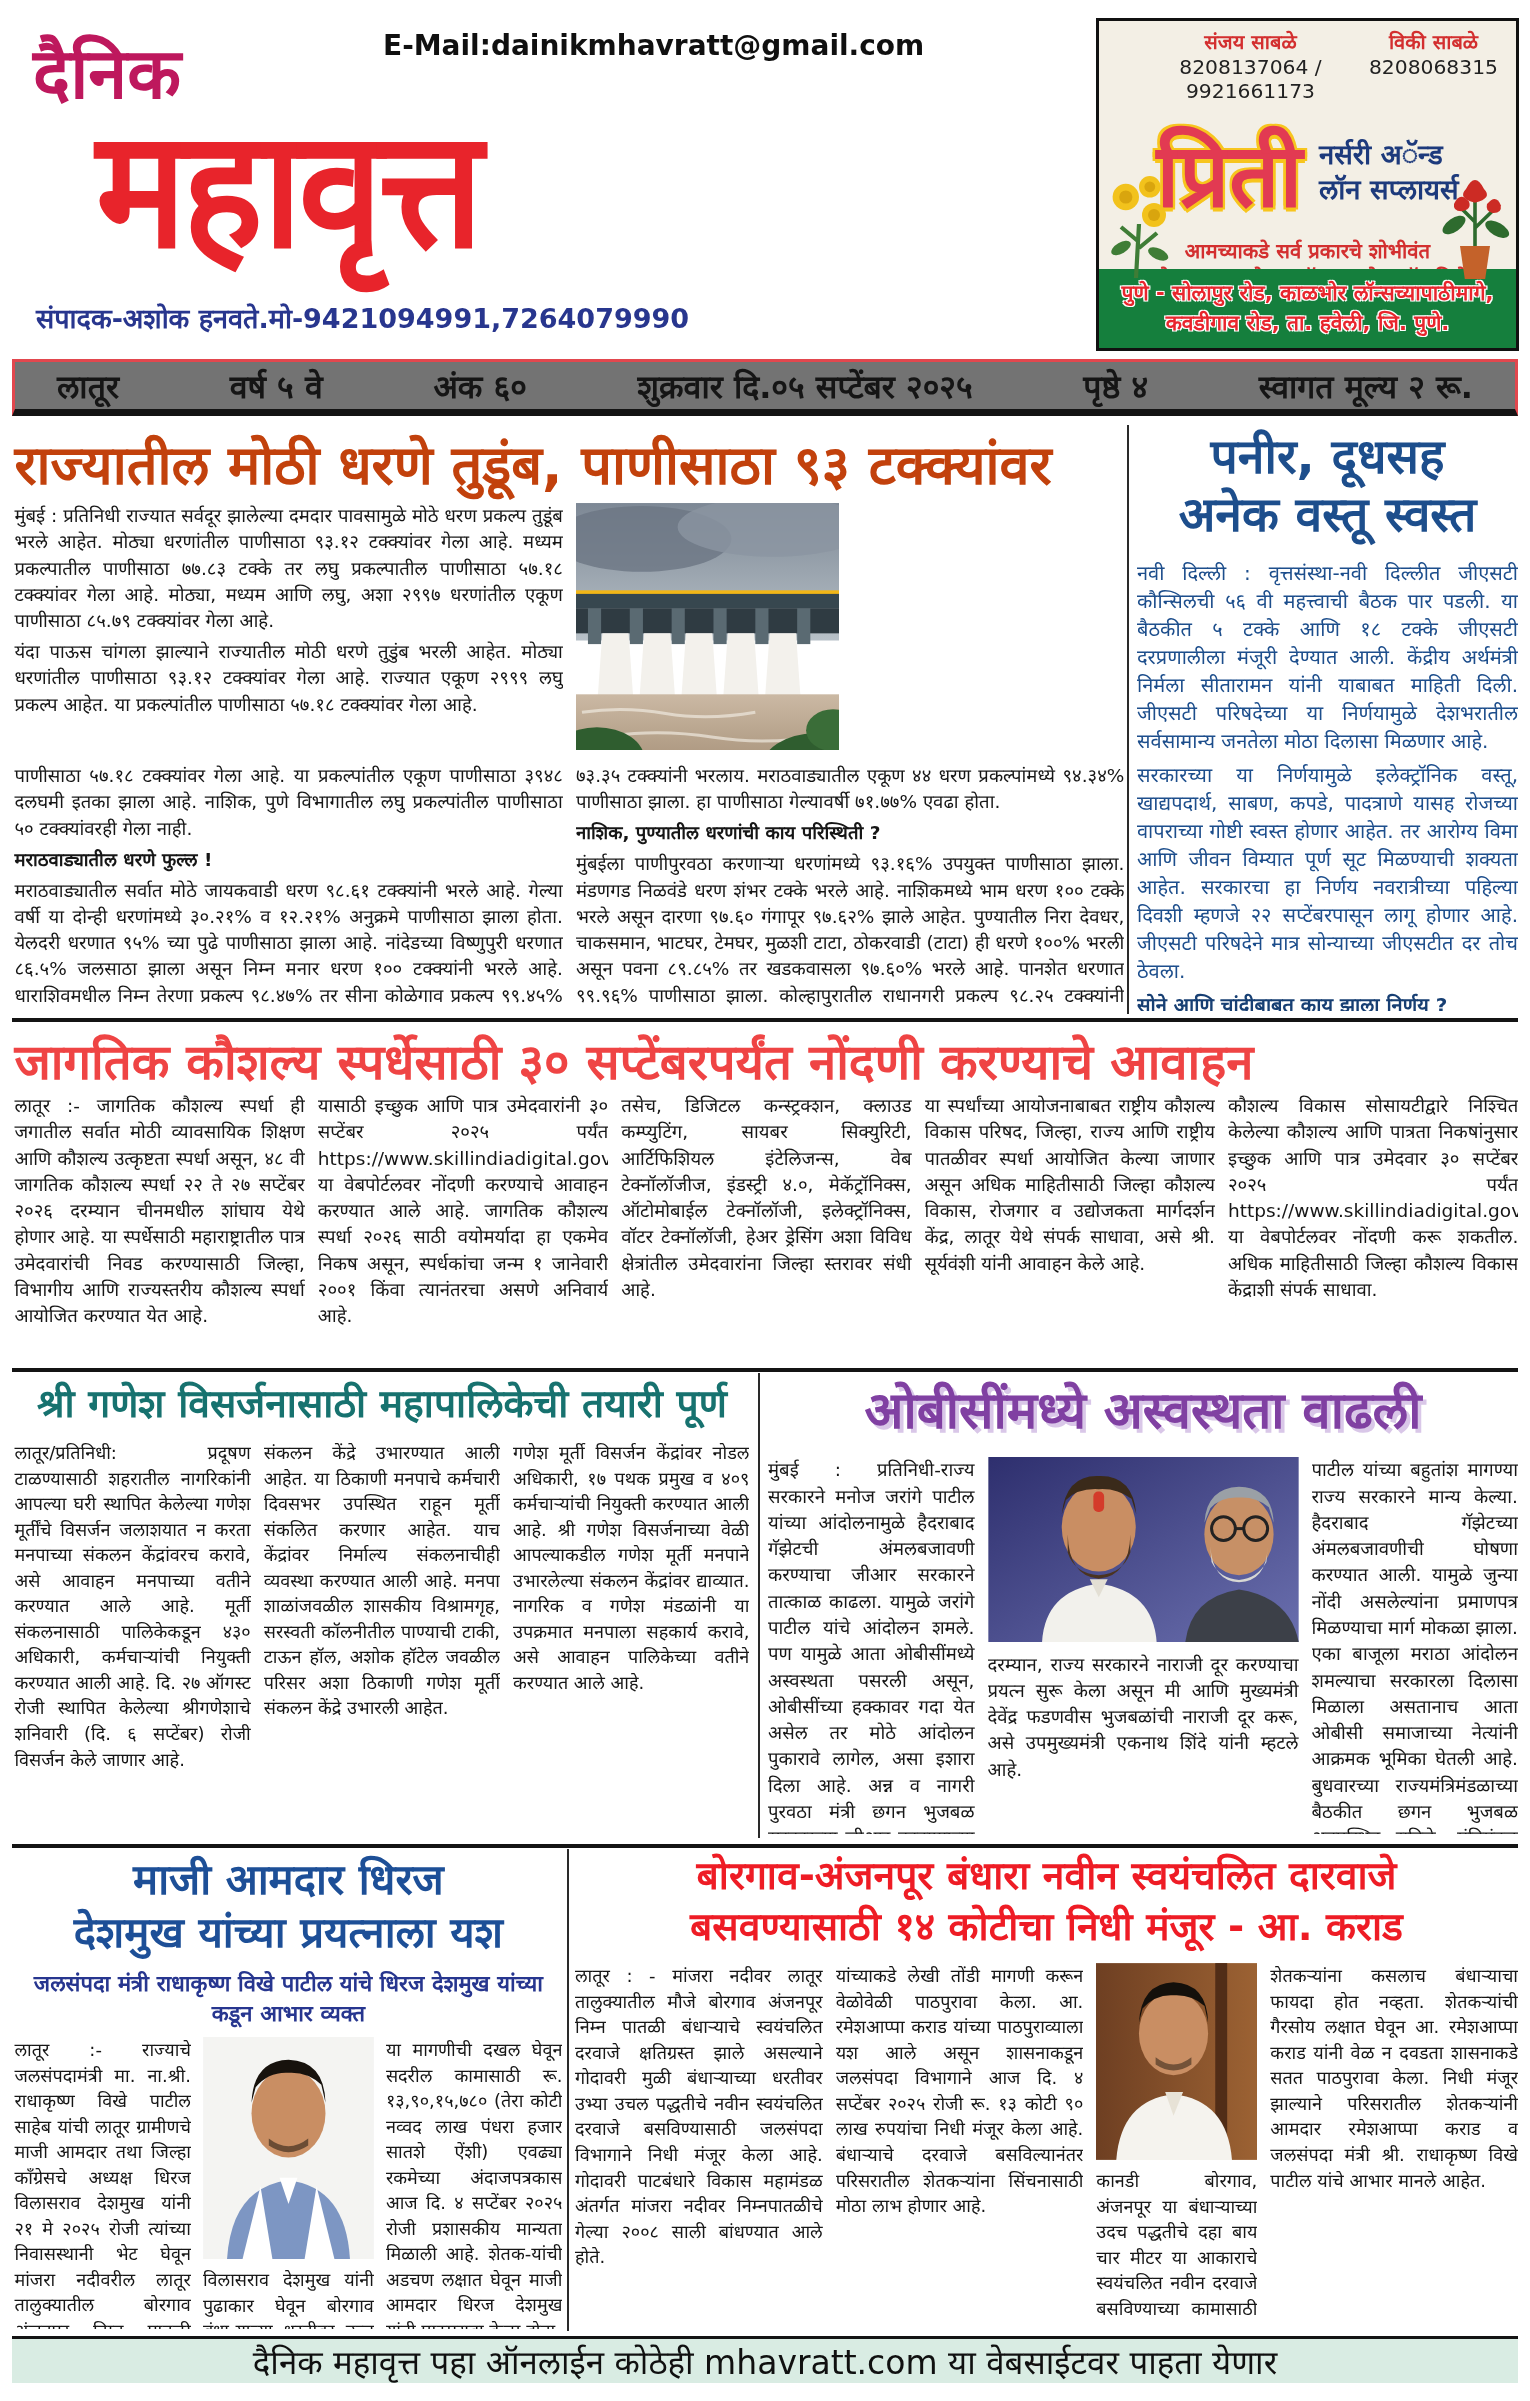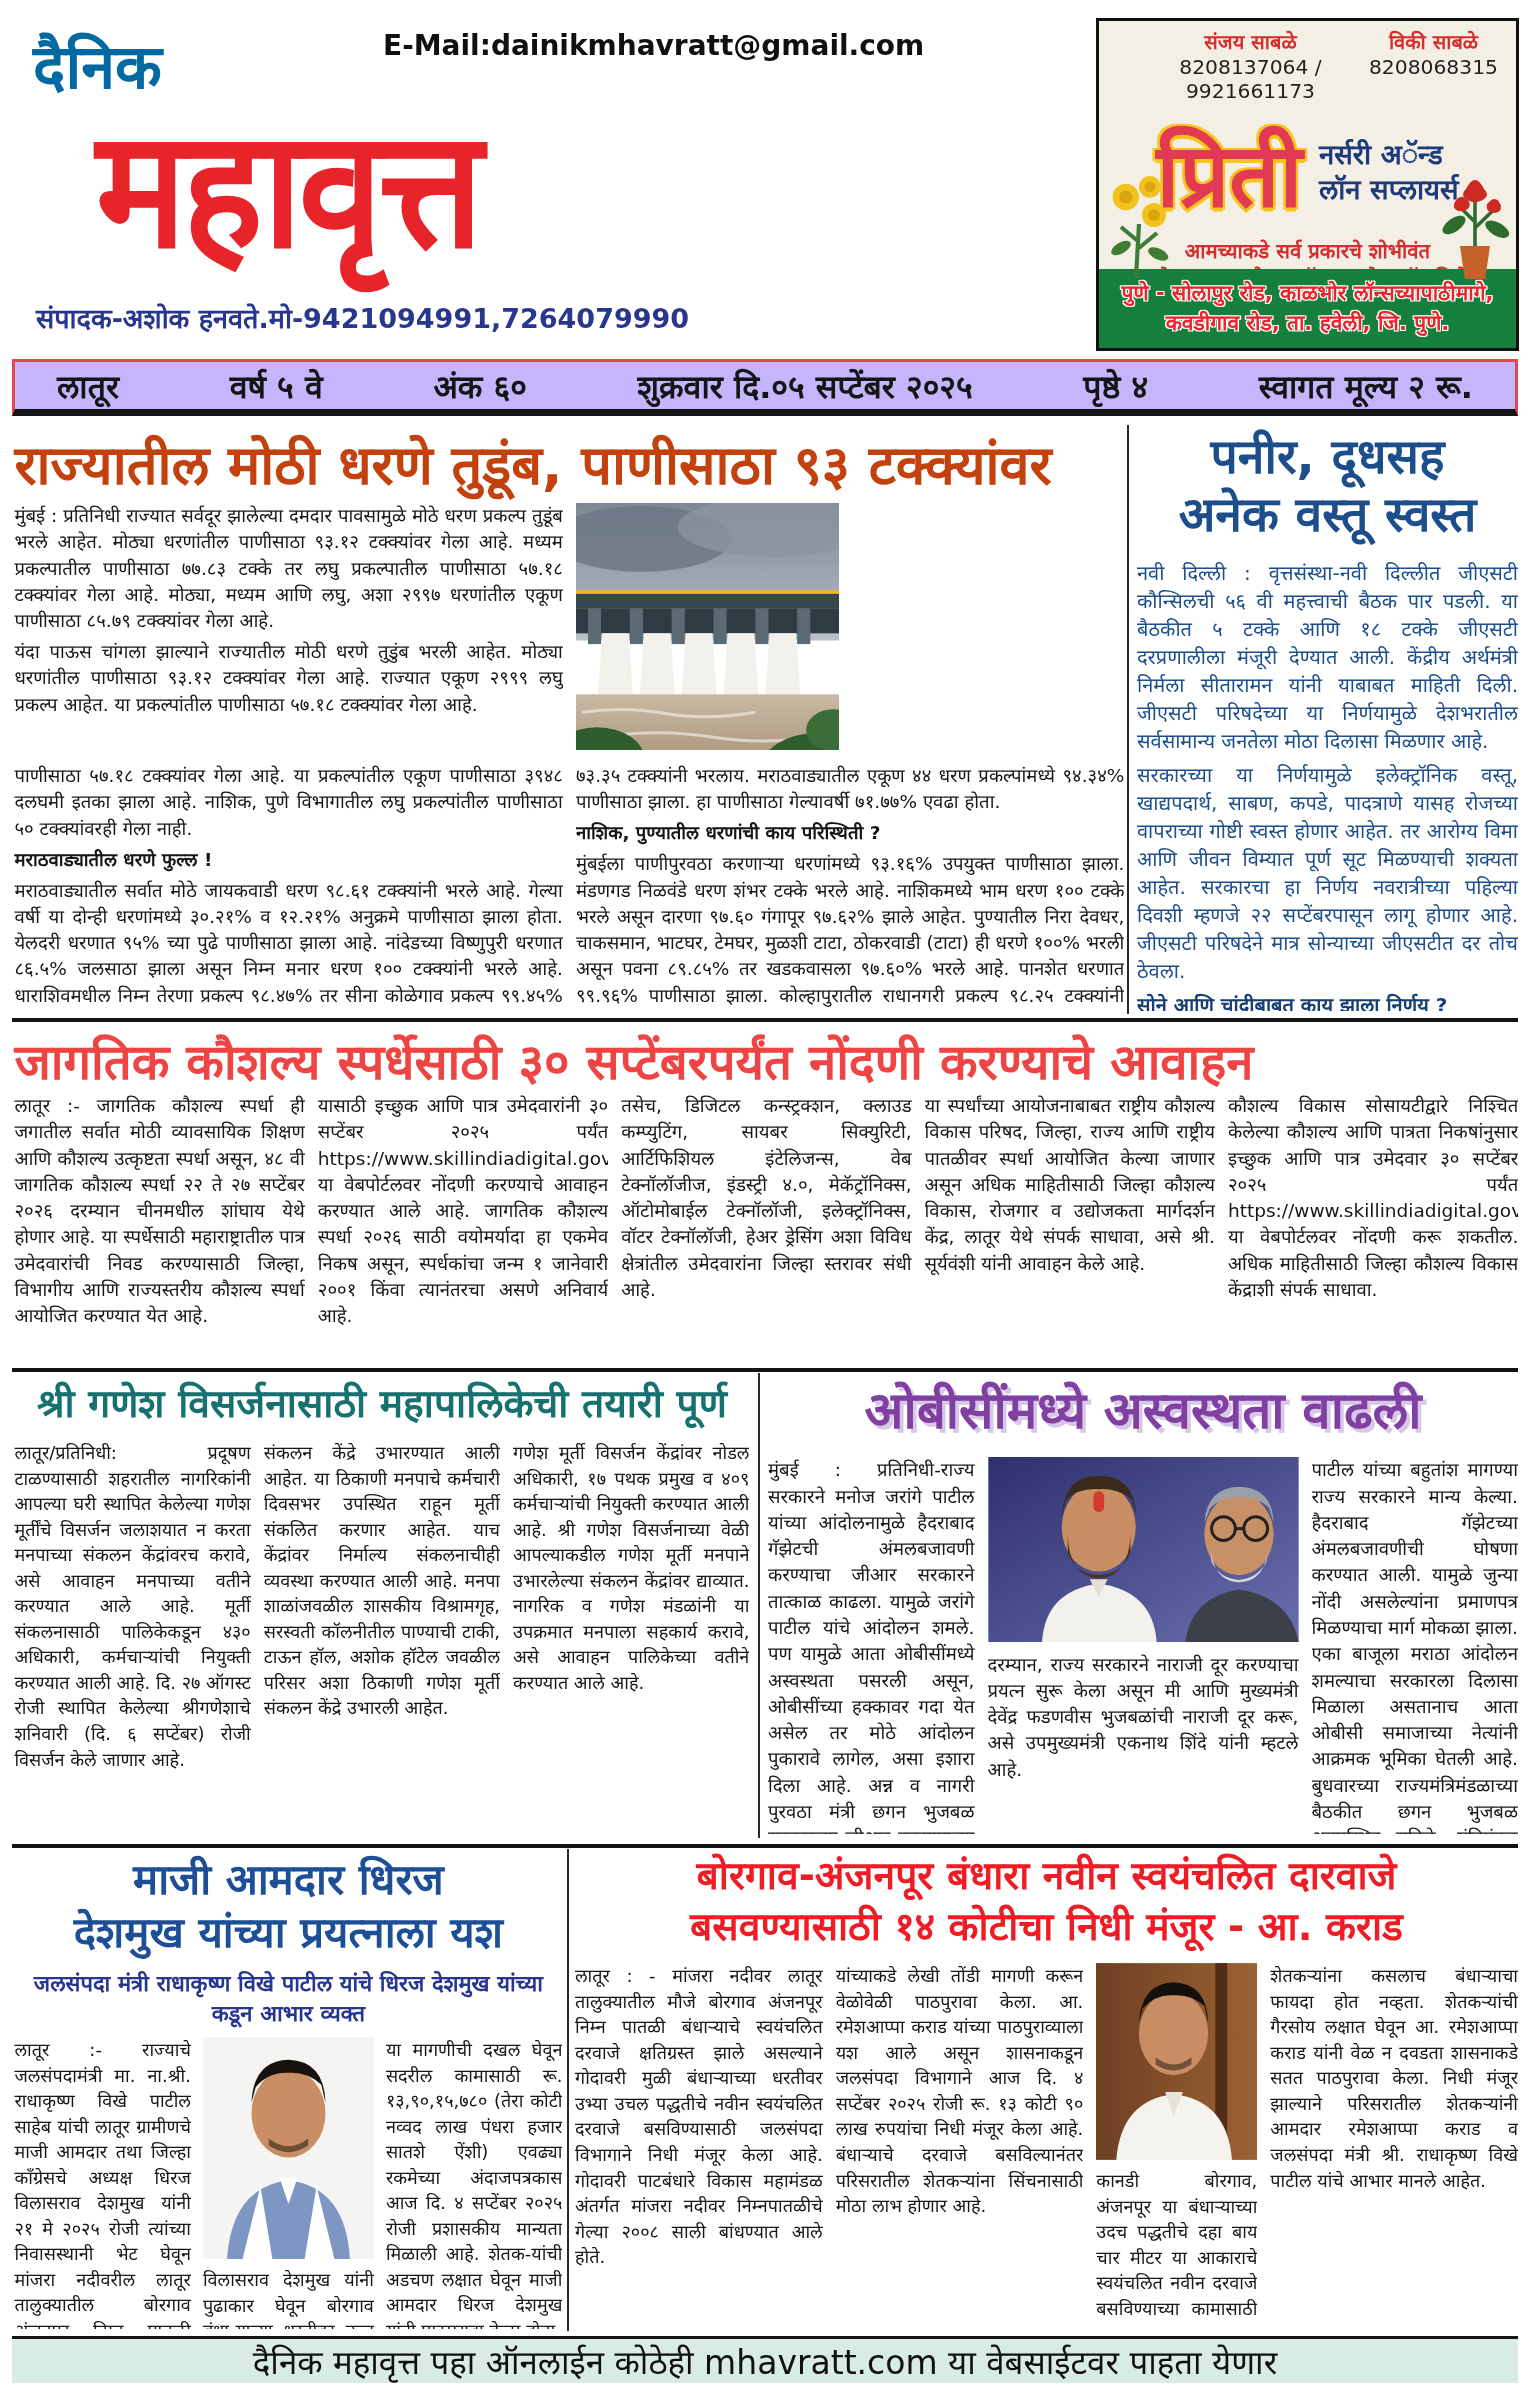--- a/index.html
+++ b/index.html
@@ -1,21 +1,21 @@
 <!DOCTYPE html>
 <html lang="mr" style="font-size:9.6px"><head>
 <meta charset="utf-8">
 <style>
   * { margin:0; padding:0; box-sizing:border-box; }
   html,body { background:#fff; }
   body { font-family:"DejaVu Sans", sans-serif; }
   #page { position:relative; width:1530px; height:2401px; background:#fff; overflow:hidden; }
 
   
-  .daily { position:absolute; left:33px; top:23px; font-size:61px; font-weight:bold; color:#0369a1; }
+  .daily { position:absolute; left:33px; top:23px; font-size:70px; font-weight:bold; color:#be185d; }
   .title { position:absolute; left:96px; top:72px; font-size:151px; font-weight:bold; color:#e8242b; letter-spacing:-3.6px; transform:scaleY(1.08); transform-origin:top left; white-space:nowrap; }
   .email { position:absolute; left:383px; top:29px; font-size:28px; font-weight:bold; color:#101010; }
   .editor { position:absolute; left:36px; top:299px; font-size:27px; font-weight:bold; color:#28368e; white-space:nowrap; }
 
   
   .adbox { position:absolute; left:1096px; top:18px; width:423px; height:333px; border:3.6px solid #111; background:#f3efe5; overflow:hidden; }
   .ad-contacts { display:flex; justify-content:flex-start; padding:7.2px 18px 0 18px;margin-left:15px; }
   .ad-contact { text-align:center; }
   .ad-name { color:#d32f2f; font-weight:bold; font-size:20px; }
   .ad-phone { color:#222; font-size:20.3px; }
@@ -23,21 +23,21 @@
   .ad-brand { font-size:88px; font-weight:bold; color:#e23a52;
     text-shadow:-2.4px -2.4px 0 #f7c51e,2.4px -2.4px 0 #f7c51e,-2.4px 2.4px 0 #f7c51e,2.4px 2.4px 0 #f7c51e,0 3.6px 0 #f7c51e; }
   .ad-brand-sub { color:#1d3a7c; font-weight:bold; font-size:27.5px; line-height:1.25; }
   .ad-slogan { text-align:center; color:#d32f2f; font-weight:bold; font-size:20.3px; line-height:1.35; margin-top:6px; }
   .ad-green { position:absolute; left:0; right:0; bottom:0; height:79px; background:#157f3d; display:flex; flex-direction:column; justify-content:center; }
   .ad-green div { text-align:center; font-weight:bold; font-size:21px; color:#e8262d;
     text-shadow:-1.2px -1.2px 0 #fff,1.2px -1.2px 0 #fff,-1.2px 1.2px 0 #fff,1.2px 1.2px 0 #fff; line-height:1.4; }
   .ad-flower { position:absolute; pointer-events:none; }
 
   
-  .datebar { position:absolute; left:12px; top:359px; width:1506px; height:57px; background:#c4b5fd;
+  .datebar { position:absolute; left:12px; top:359px; width:1506px; height:57px; background:#737373;
     border:3.6px solid #e2474e; border-bottom:7.2px solid #141414; display:flex; align-items:center;
     justify-content:space-between; padding:0 42px; font-size:32px; font-weight:bold; color:#151515; }
 
   
   .vrule { position:absolute; width:1.8px; background:#2a2a2a; }
   .hrule { position:absolute; height:4.2px; background:#141414; }
 
   
   .cols { display:grid; gap:13px; overflow:hidden; }
   .coltext { font-size:18.5px; line-height:1.42; text-align:justify; color:#161616; overflow:hidden; }

